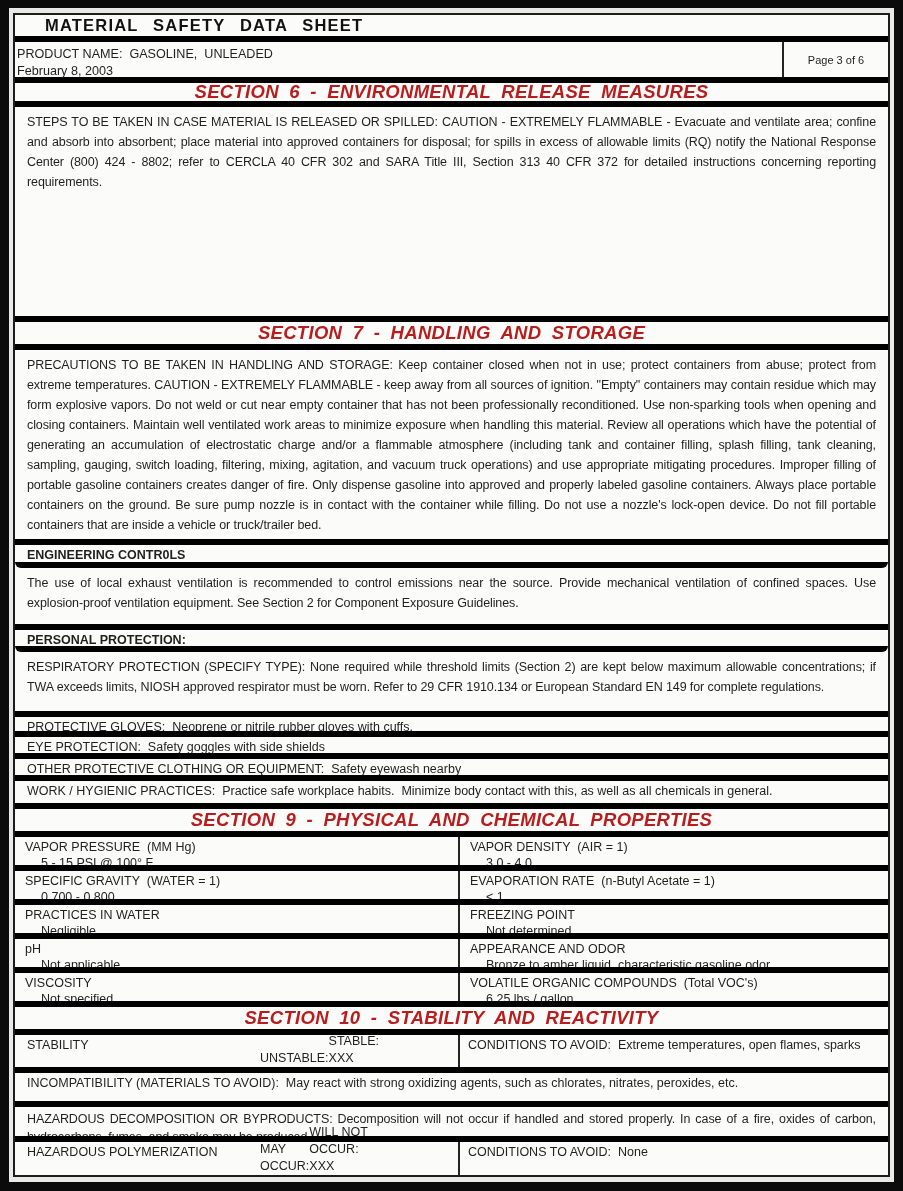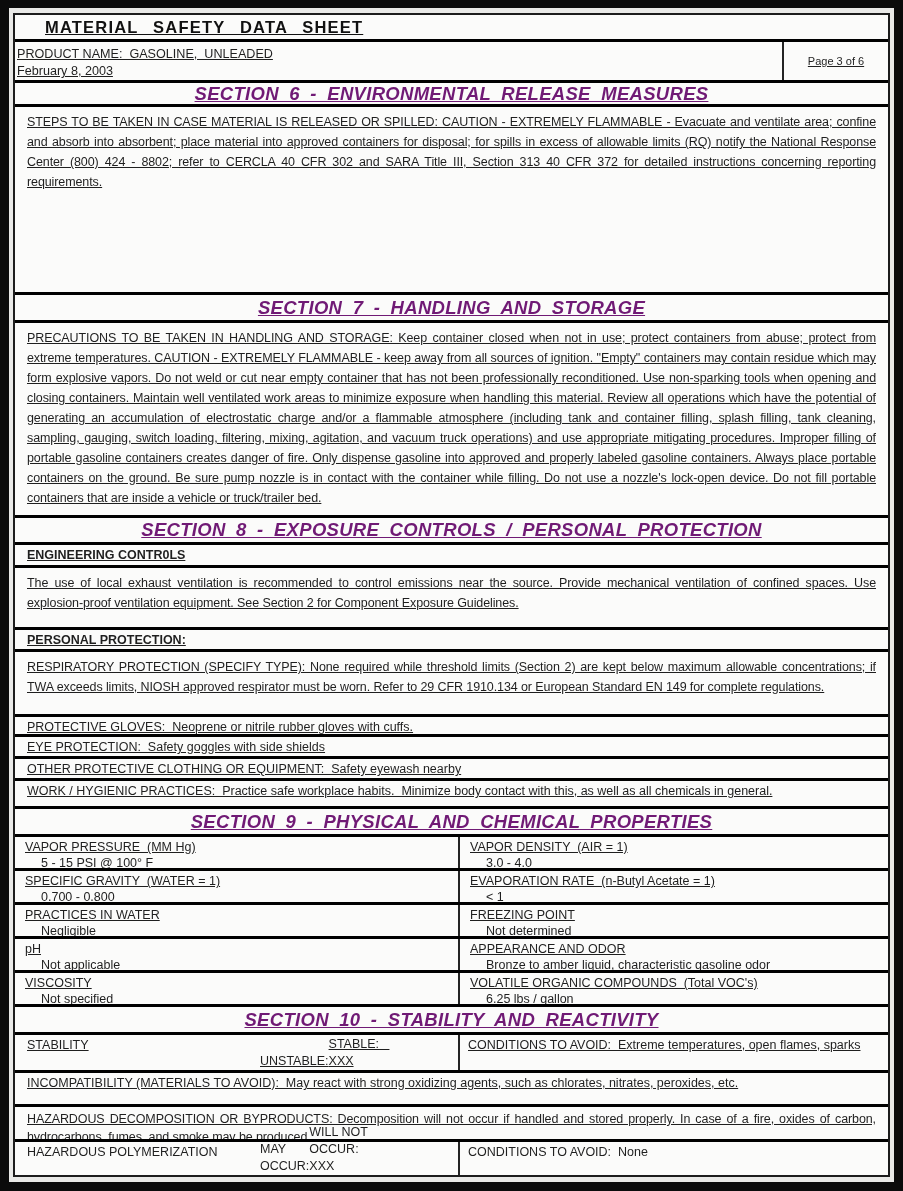--- a/index.html
+++ b/index.html
@@ -20,21 +20,21 @@
     padding: 5px 4px;
   }
   .frame {
     width: 100%; height: 100%;
     border: 2px solid #1c1c1c;
     background: #fbfbfa;
     display: flex;
     flex-direction: column;
     overflow: hidden;
   }
-  .bb { border-bottom: 3px solid #000000; text-decoration: underline; }
+  .bb { border-bottom: 6px solid #000000; }
   .pre { white-space: pre-wrap; }
 
   .title-row {
     height: 27px;
     display: flex; align-items: center;
     padding-left: 30px;
     font-size: 16.5px; font-weight: bold;
     letter-spacing: 1.2px; word-spacing: 9px;
     color: #111;
   }
@@ -44,40 +44,40 @@
     width: 106px;
     border-left: 2px solid #242424;
     display: flex; align-items: center; justify-content: center;
     font-size: 11px;
     margin-left: 36px;
   }
   .band {
     display: flex; align-items: center; justify-content: center;
     font-size: 18.5px; font-weight: bold; font-style: italic;
     letter-spacing: 0.3px; word-spacing: 5px;
-    color: #701a75;
+    color: #b91c1c;
     flex: none;
   }
   .h24 { height: 24px; } .h27 { height: 27px; } .h28 { height: 28px; }
   .body-text {
     padding: 5px 12px 9px 12px;
     font-size: 12.5px; line-height: 20px;
     letter-spacing: -0.1px;
     text-align: justify;
     overflow: hidden;
     flex: none;
   }
   .grow { flex: 1 1 auto; }
   .label-row {
     padding: 3px 12px 0 12px;
     font-size: 12.5px;
     overflow: hidden;
     flex: none;
   }
-  .bold { font-weight: bold; }
+  .bold { font-weight: bold; border-radius: 6px; }
 
   .s9-row { display: flex; height: 34px; flex: none; }
   .s9-cell { width: 443px; overflow: hidden; }
   .s9-cell.right { width: 430px; flex: none; border-left: 2px solid #242424; }
   .s9-lbl { padding: 3px 0 0 10px; font-size: 12.5px; line-height: 15px; }
   .s9-val { padding: 1px 0 0 26px; font-size: 12.5px; line-height: 15px; }
 
   .s10-row { display: flex; flex: none; font-size: 12.5px; }
   .s10-c1 { width: 245px; padding: 3px 0 0 12px; }
   .s10-c2 { width: 128px; padding-top: 3px; display: flex; flex-direction: row; align-items: flex-end; line-height: 17px; }
@@ -106,23 +106,20 @@
       <div class="band h24 bb">
         <span>SECTION 6 - ENVIRONMENTAL RELEASE MEASURES</span>
       </div>
       <div class="body-text grow bb">STEPS TO BE TAKEN IN CASE MATERIAL IS RELEASED OR SPILLED: CAUTION - EXTREMELY FLAMMABLE - Evacuate and ventilate area; confine and absorb into absorbent; place material into approved containers for disposal; for spills in excess of allowable limits (RQ) notify the National Response Center (800) 424 - 8802; refer to CERCLA 40 CFR 302 and SARA Title III, Section 313 40 CFR 372 for detailed instructions concerning reporting requirements.</div>
 
       <div class="band h28 bb">
         <span>SECTION 7 - HANDLING AND STORAGE</span>
       </div>
       <div class="body-text bb" style="height:195px">PRECAUTIONS TO BE TAKEN IN HANDLING AND STORAGE: Keep container closed when not in use; protect containers from abuse; protect from extreme temperatures. CAUTION - EXTREMELY FLAMMABLE - keep away from all sources of ignition. "Empty" containers may contain residue which may form explosive vapors. Do not weld or cut near empty container that has not been professionally reconditioned. Use non-sparking tools when opening and closing containers. Maintain well ventilated work areas to minimize exposure when handling this material. Review all operations which have the potential of generating an accumulation of electrostatic charge and/or a flammable atmosphere (including tank and container filling, splash filling, tank cleaning, sampling, gauging, switch loading, filtering, mixing, agitation, and vacuum truck operations) and use appropriate mitigating procedures. Improper filling of portable gasoline containers creates danger of fire. Only dispense gasoline into approved and properly labeled gasoline containers. Always place portable containers on the ground. Be sure pump nozzle is in contact with the container while filling. Do not use a nozzle's lock-open device. Do not fill portable containers that are inside a vehicle or truck/trailer bed.</div>
 
-      <div class="band h27 bb">
-        <span>SECTION 8 - EXPOSURE CONTROLS / PERSONAL PROTECTION</span>
-      </div>
       <div class="label-row bold bb" style="height:23px">ENGINEERING CONTR0LS</div>
       <div class="body-text bb" style="height:62px">The use of local exhaust ventilation is recommended to control emissions near the source. Provide mechanical ventilation of confined spaces. Use explosion-proof ventilation equipment. See Section 2 for Component Exposure Guidelines.</div>
       <div class="label-row bold bb" style="height:22px">PERSONAL PROTECTION:</div>
       <div class="body-text bb" style="height:65px">RESPIRATORY PROTECTION (SPECIFY TYPE): None required while threshold limits (Section 2) are kept below maximum allowable concentrations; if TWA exceeds limits, NIOSH approved respirator must be worn. Refer to 29 CFR 1910.134 or European Standard EN 149 for complete regulations.</div>
       <div class="label-row pre bb" style="height:20px">PROTECTIVE GLOVES:  Neoprene or nitrile rubber gloves with cuffs.</div>
       <div class="label-row pre bb" style="height:22px">EYE PROTECTION:  Safety goggles with side shields</div>
       <div class="label-row pre bb" style="height:22px">OTHER PROTECTIVE CLOTHING OR EQUIPMENT:  Safety eyewash nearby</div>
       <div class="label-row pre bb" style="height:28px">WORK / HYGIENIC PRACTICES:  Practice safe workplace habits.  Minimize body contact with this, as well as all chemicals in general.</div>
 
       <div class="band h28 bb">

